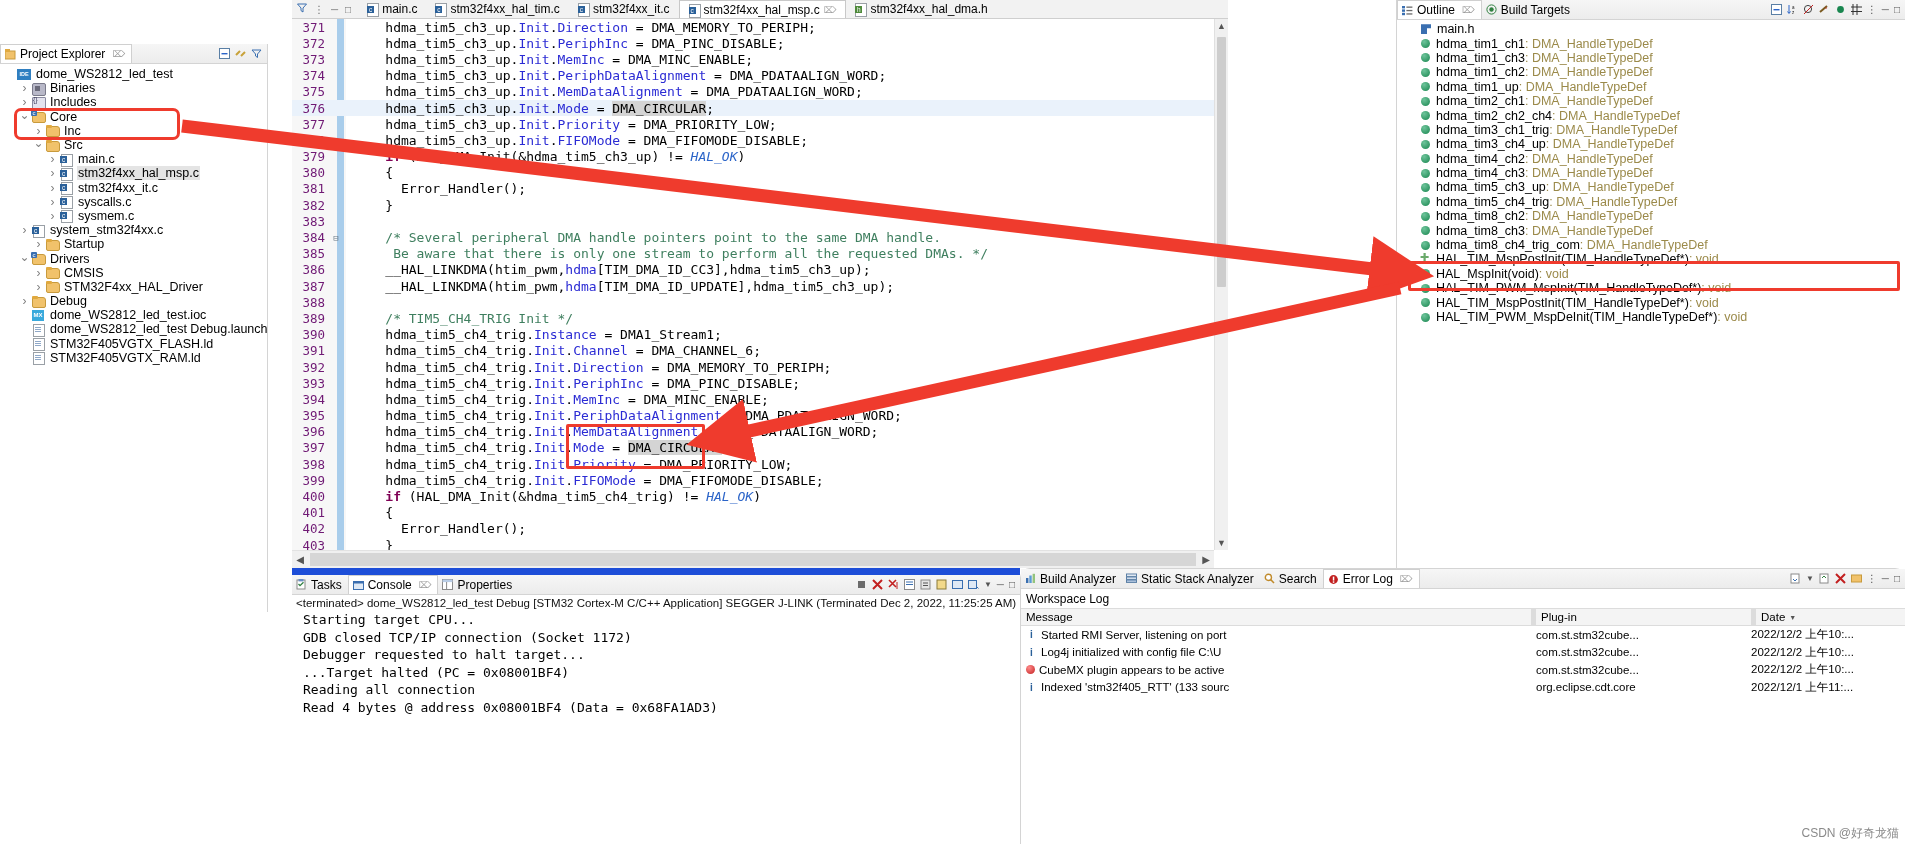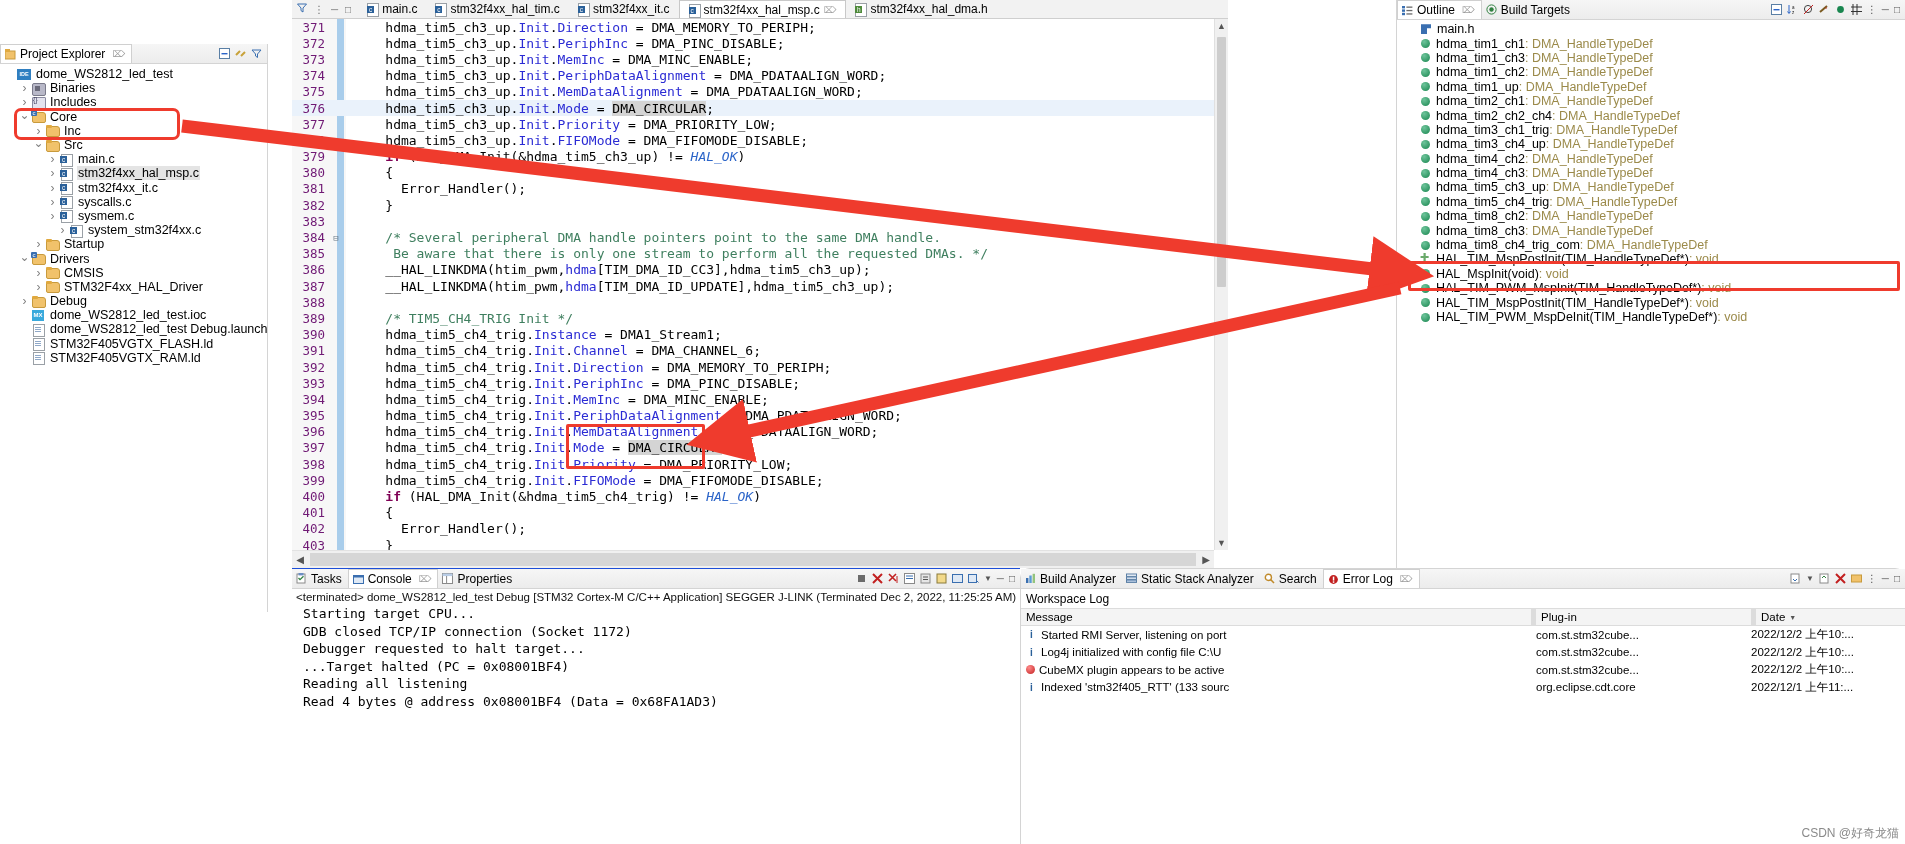--- a/index.html
+++ b/index.html
@@ -128,21 +128,21 @@
            margin-right:6px; flex:none;}
   .olsq { width:10px;height:10px; margin-right:5px; flex:none; position:relative; }
   .olsq::before{content:"\271A"; position:absolute; left:-1px; top:-3px; font-size:11px; color:#6aa96a;}
   .olhdr { width:11px;height:10px;margin-right:5px;flex:none; position:relative;}
   .olhdr::before{content:""; position:absolute;left:0;top:0;width:10px;height:10px;
       background:#3a6fb0; clip-path: polygon(0 0,100% 0,100% 40%,60% 40%,60% 100%,0 100%);}
   .olname { color:#000; }
   .oltype { color:#9b8a4a; }
 
   
-  #console { left: 292px; top: 568px; width: 728px; height: 276px; border-top:1px solid #1d4ed8;}
+  #console { left: 292px; top: 568px; width: 728px; height: 276px; border-top:7px solid #1d4ed8;}
   #cons-body { position:absolute; top:20px; left:0; right:0; bottom:0; background:#fff; }
   .cons-head { font-size:11.5px; padding:2px 4px; color:#111; white-space:nowrap; overflow:hidden;}
   .cons-line { font-family:"DejaVu Sans Mono", monospace; font-size:13px; padding-left:4px;
                line-height:17.5px; white-space:pre;margin-left:7px; }
 
   
   #blog { left: 1020px; top: 568px; width: 885px; height: 332px;
           border-top:1px solid #d4d4d4; border-left:1px solid #d4d4d4;border-radius:10px;}
   #blog-body { position:absolute; top:20px; left:0; right:0; bottom:0; background:#fff; }
   .wl-title { font-size:12px; padding:3px 5px 2px 5px; }
@@ -255,21 +255,21 @@
         <div class="tr" style="padding-left: 46px;">
           <span class="tw closed"></span>
           <span class="ico ico-cfile"></span>
           <span class="tlabel">syscalls.c</span>
         </div>
         <div class="tr" style="padding-left: 46px;">
           <span class="tw closed"></span>
           <span class="ico ico-cfile"></span>
           <span class="tlabel">sysmem.c</span>
         </div>
-        <div class="tr" style="padding-left: 56px;">
+        <div class="tr" style="padding-left: 18px;">
           <span class="tw closed"></span>
           <span class="ico ico-cfile"></span>
           <span class="tlabel">system_stm32f4xx.c</span>
         </div>
         <div class="tr" style="padding-left: 32px;">
           <span class="tw closed"></span>
           <span class="ico ico-folder"></span>
           <span class="tlabel">Startup</span>
         </div>
         <div class="tr" style="padding-left: 18px;">
@@ -643,21 +643,21 @@
         <span style="font-size:10px;color:#555;">□</span>
       </div>
     </div>
     <div id="cons-body">
       <div class="cons-head">&lt;terminated&gt; dome_WS2812_led_test Debug [STM32 Cortex-M C/C++ Application] SEGGER J-LINK (Terminated Dec 2, 2022, 11:25:25 AM)</div>
       <div id="cons-lines">
           <div class="cons-line">Starting target CPU...</div>
           <div class="cons-line">GDB closed TCP/IP connection (Socket 1172)</div>
           <div class="cons-line">Debugger requested to halt target...</div>
           <div class="cons-line">...Target halted (PC = 0x08001BF4)</div>
-          <div class="cons-line">Reading all listening</div>
+          <div class="cons-line">Reading all connection</div>
           <div class="cons-line">Read 4 bytes @ address 0x08001BF4 (Data = 0x68FA1AD3)</div>
         </div>
     </div>
   </div>
 
   <div class="panel" id="blog">
     <div class="tabbar">
       <div class="viewtab">
         <span class="tibox">
           <svg width="11" height="11" viewBox="0 0 11 11">

